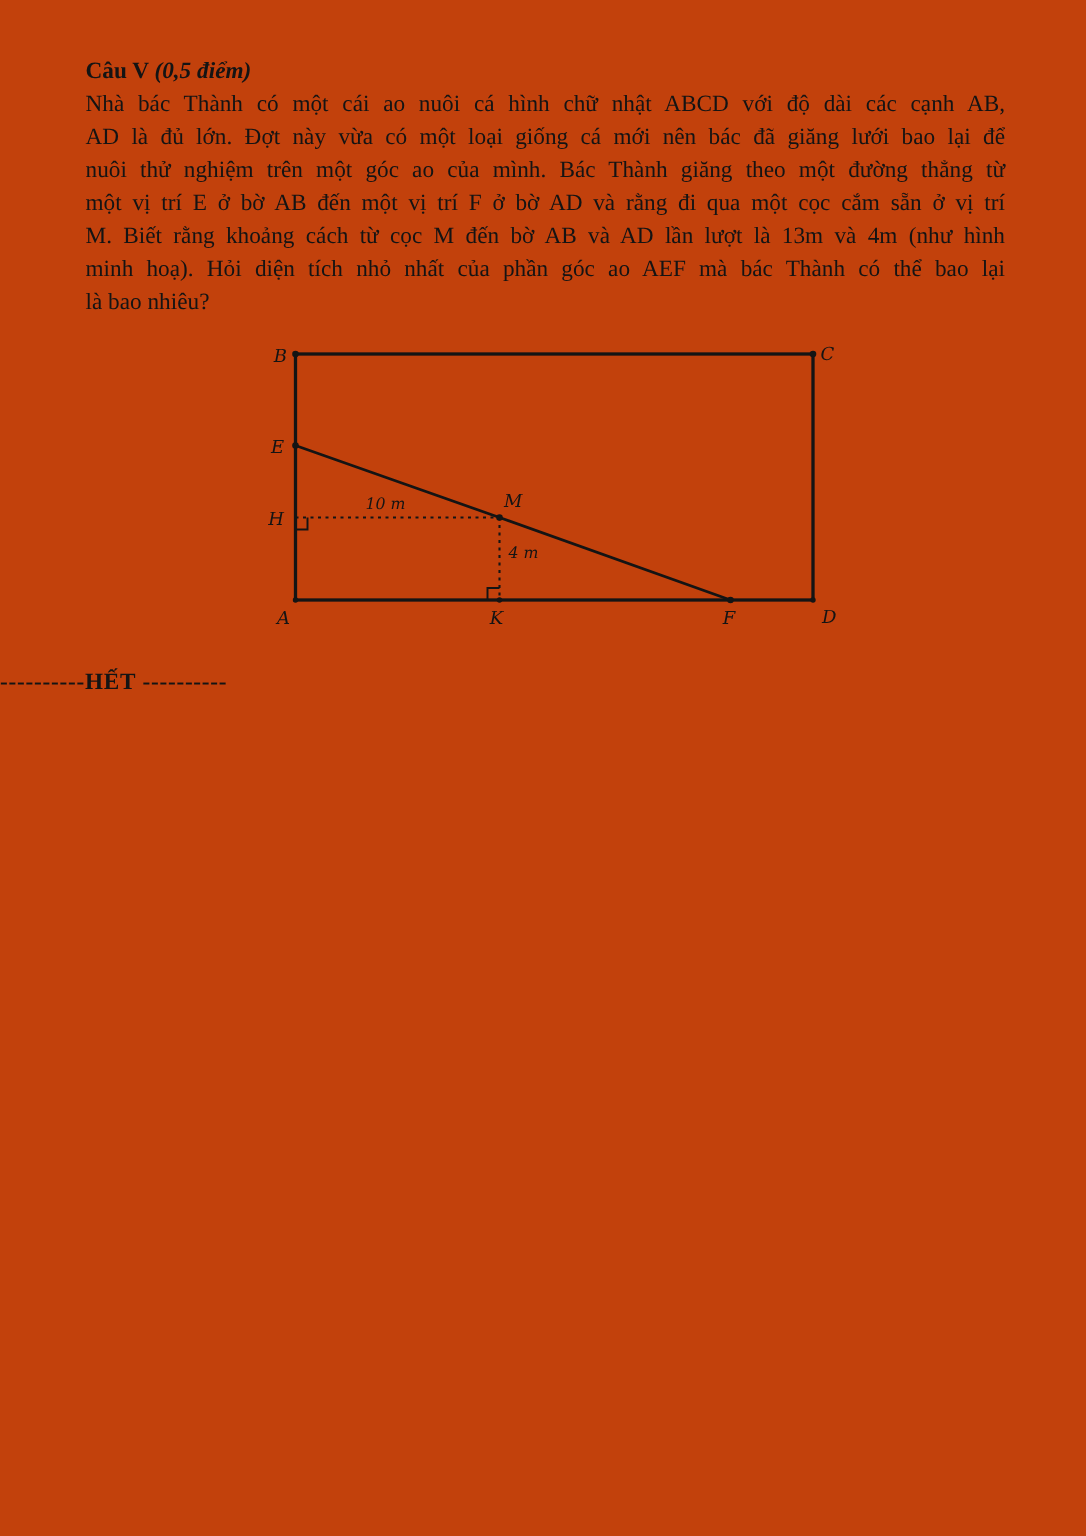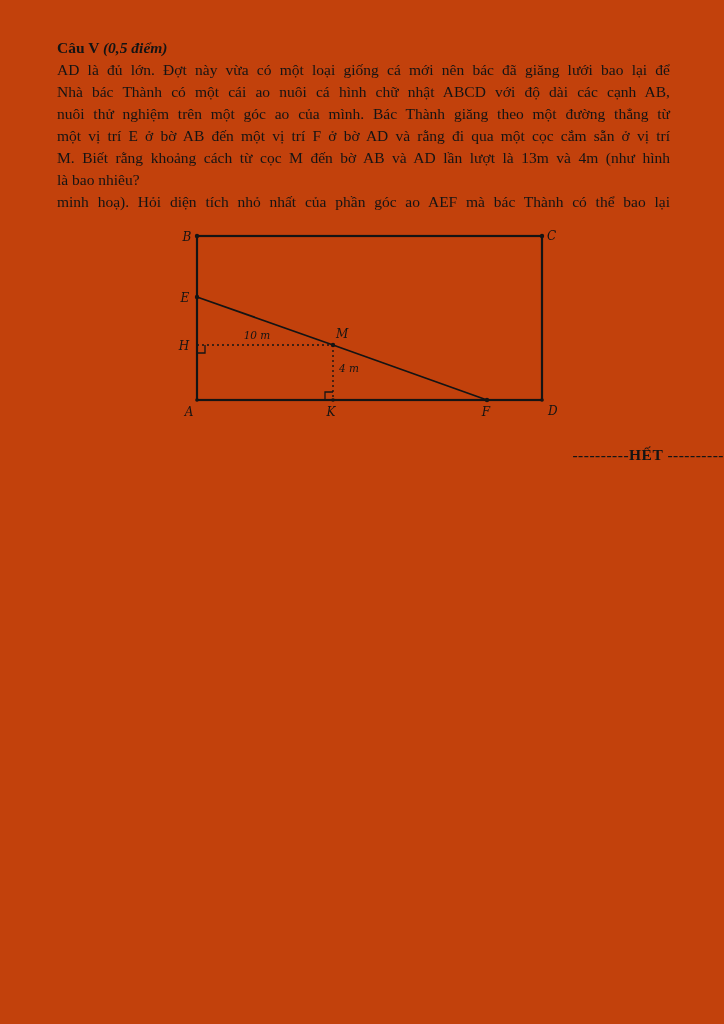--- a/index.html
+++ b/index.html
@@ -55,43 +55,43 @@
     font-family: "DejaVu Serif", serif;
     font-style: italic;
     font-size: 10.5px;
     fill: #141414;
   }
   .end-marker {
     position: absolute;
     top: 446px;
     left: 0;
     width: 100%;
-    text-align: right;
+    text-align: left;
     font-size: 15.5px;
     font-weight: bold;
     letter-spacing: 0.5px;
   }
 </style>
 </head>
 <body>
 
 <div class="page">
 
   <div class="textblock">
     <div class="heading">
       <span>Câu V</span>
       <span class="points">(0,5 điểm)</span>
     </div>
+    <div class="line">Nhà bác Thành có một cái ao nuôi cá hình chữ nhật ABCD với độ dài các cạnh AB,</div>
     <div class="line">AD là đủ lớn. Đợt này vừa có một loại giống cá mới nên bác đã giăng lưới bao lại để</div>
-    <div class="line">Nhà bác Thành có một cái ao nuôi cá hình chữ nhật ABCD với độ dài các cạnh AB,</div>
     <div class="line">nuôi thử nghiệm trên một góc ao của mình. Bác Thành giăng theo một đường thẳng từ</div>
     <div class="line">một vị trí E ở bờ AB đến một vị trí F ở bờ AD và rằng đi qua một cọc cắm sẵn ở vị trí</div>
     <div class="line">M. Biết rằng khoảng cách từ cọc M đến bờ AB và AD lần lượt là 13m và 4m (như hình</div>
+    <div class="line">minh hoạ). Hỏi diện tích nhỏ nhất của phần góc ao AEF mà bác Thành có thể bao lại</div>
     <div class="line last">là bao nhiêu?</div>
-    <div class="line">minh hoạ). Hỏi diện tích nhỏ nhất của phần góc ao AEF mà bác Thành có thể bao lại</div>
   </div>
 
   <div class="figure">
     <svg width="430" height="215" viewBox="0 0 430 215">
 
       <rect x="37" y="21" width="345" height="164" fill="none" stroke="#141414" stroke-width="2.2"></rect>
 
       <polyline points="37,82 173,130 327,185" fill="none" stroke="#141414" stroke-width="1.8"></polyline>
 
       <line x1="37" y1="130" x2="173" y2="130" stroke="#141414" stroke-width="1.4" stroke-dasharray="2 3"></line>

